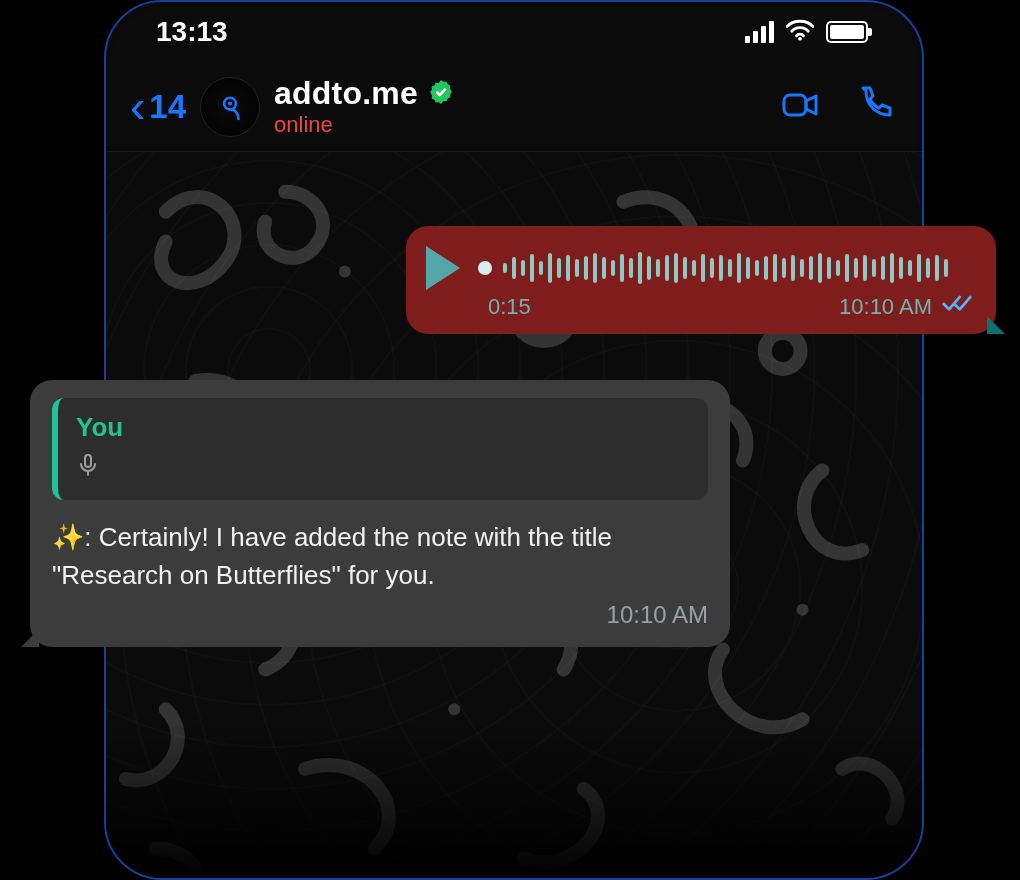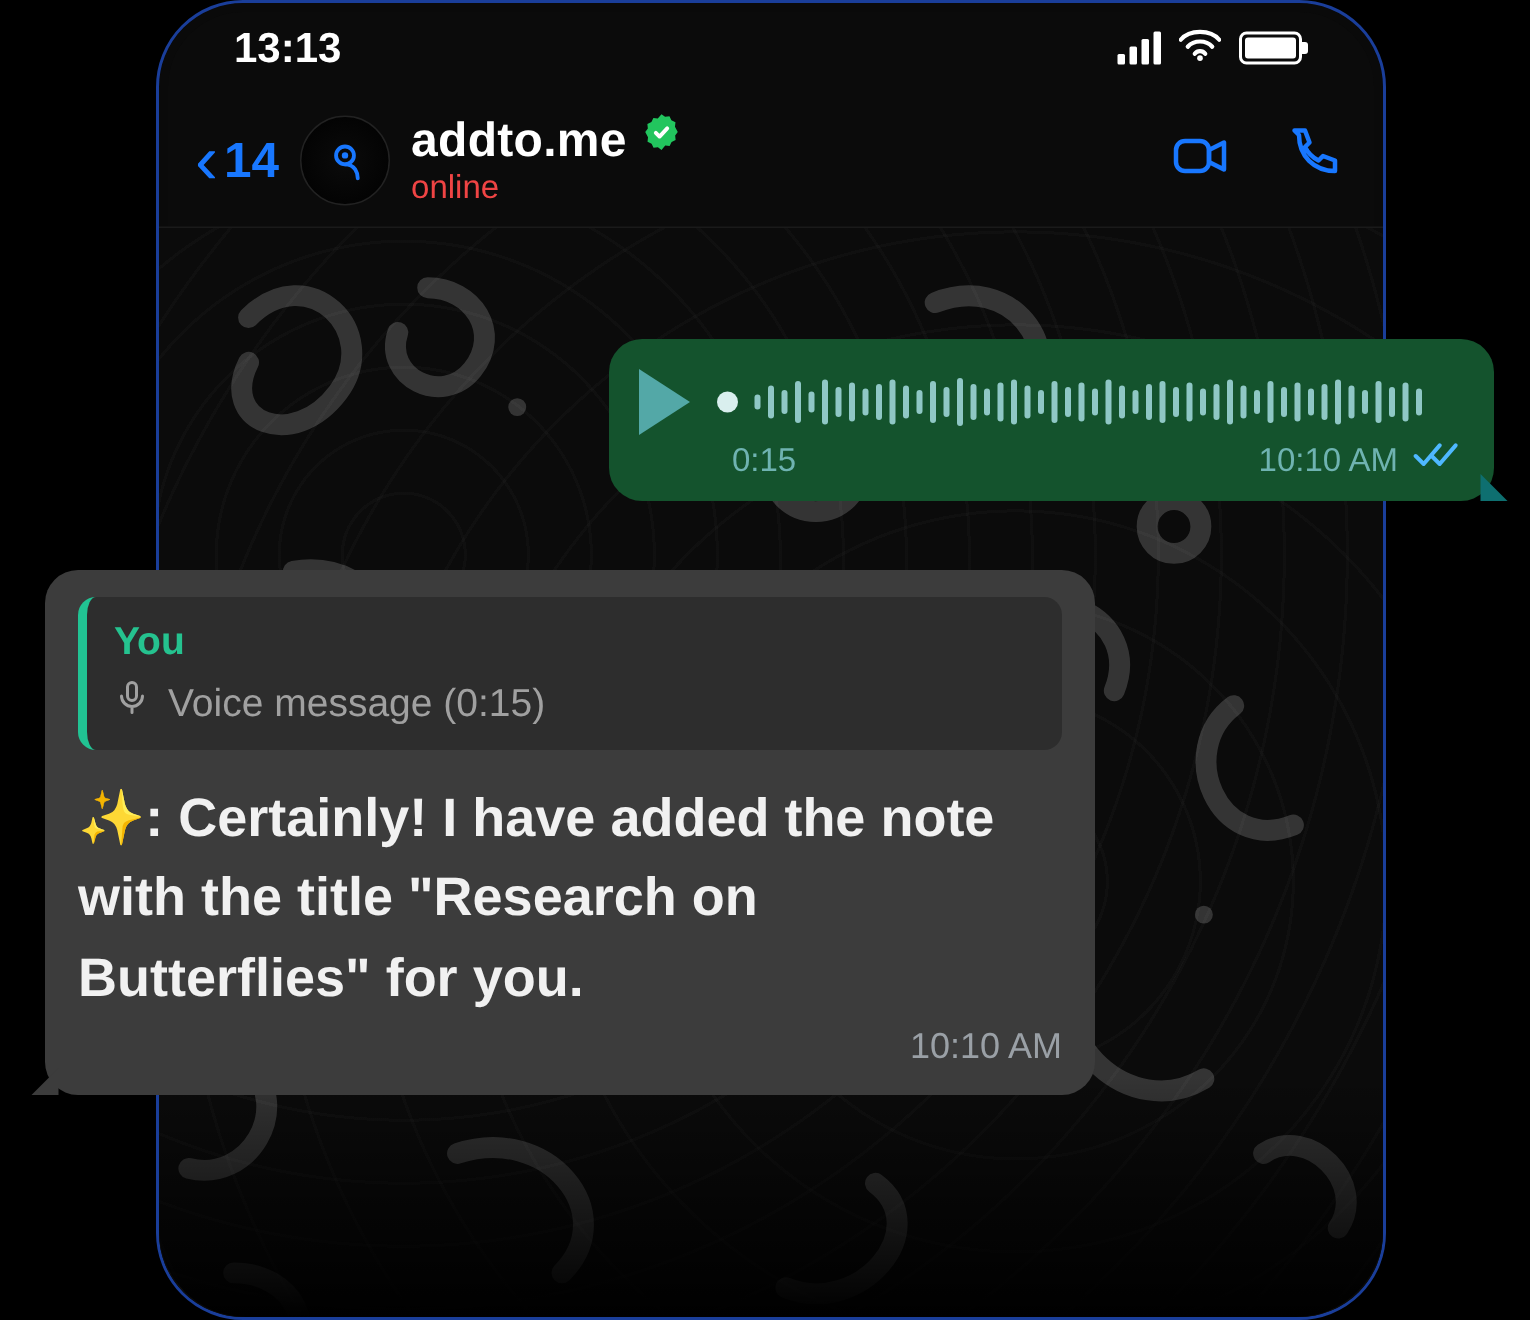--- a/index.html
+++ b/index.html
@@ -70,21 +70,21 @@
   }
   .chevron-left { font-size:46px; line-height:.5; font-weight:400; }
   .avatar {
     width:60px; height:60px; border-radius:50%;
     background:#000 radial-gradient(circle at 50% 50%, #0b0b0b 0, #000 100%);
     display:flex; align-items:center; justify-content:center;
     border:1px solid #222;
   }
   .avatar svg { width:34px; height:34px; }
   .who { display:flex; flex-direction:column; }
-  .who .name-row { display:flex; align-items:flex-start; gap:10px;}
+  .who .name-row { display:flex; align-items:center; gap:10px;}
   .who .name { color:#fff; font-size:32px; font-weight:700; letter-spacing:.2px;}
   .who .online { color:#ef4444; font-size:22px; }
   .hdr-spacer{flex:1;}
   .hdr-icon { color:#1877ff; }
   .hdr-icon svg{ width:44px; height:44px; }
 
   .verified {
     width:26px; height:26px;
   }
 
@@ -101,21 +101,21 @@
     opacity:.17;
     filter: blur(.3px);
   }
 
   
   .msg-out {
     position:absolute;
     right:24px;
     top:226px;
     width:590px;
-    background:#14532d;
+    background:#7f1d1d;
     border-radius:22px;
     padding:20px 22px 14px 20px;
     color:#cfe9e7;
   }
   .msg-out::after{
     content:""; position:absolute; right:-9px; bottom:0;
     width:0;height:0;
     border-left:18px solid #0e6f70;
     border-top:18px solid transparent;
   }
@@ -155,21 +155,21 @@
   .quote {
     background:#2d2d2d;
     border-left:6px solid #21c393;
     border-radius:12px;
     padding:14px 18px 16px 18px;
     margin-bottom:18px;
   }
   .quote .sender { color:#25c28f; font-size:26px; font-weight:600; margin-bottom:10px;}
   .quote .sub { display:flex; align-items:center; gap:12px; color:#a0a0a0; font-size:26px;}
   .mic svg{width:24px;height:24px;}
-  .reply-text { color:#f1f1f1; font-size:36px; line-height:1.48;font-weight:bold; }
+  .reply-text { color:#f1f1f1; font-size:26px; line-height:1.48; }
   .reply-meta { text-align:right; color:#9aa0a6; font-size:24px; margin-top:6px;}
 
   
   .fade {
     position:absolute; left:0; right:0; bottom:0; height:160px;
     background: linear-gradient(to bottom, rgba(0,0,0,0) 0%, rgba(0,0,0,1) 100%);
     pointer-events:none;
     border-bottom-left-radius:58px;
     border-bottom-right-radius:58px;
   }
@@ -352,18 +352,17 @@
 <div class="msg-in" style="position:absolute; left:30px; top:380px;">
   <div class="quote">
     <div class="sender">You</div>
     <div class="sub">
       <span class="mic">
         <svg viewBox="0 0 24 24" fill="none">
           <rect x="9" y="2" width="6" height="12" rx="3" stroke="#a0a0a0" stroke-width="2"></rect>
           <path d="M5 11a7 7 0 0 0 14 0M12 18v4" stroke="#a0a0a0" stroke-width="2" stroke-linecap="round"></path>
         </svg>
       </span>
-      <span>Voice message (0:15)</span>
     </div>
   </div>
   <div class="reply-text">✨: Certainly! I have added the note with the title "Research on Butterflies" for you.</div>
   <div class="reply-meta">10:10 AM</div>
 </div>
 
 </body></html>

